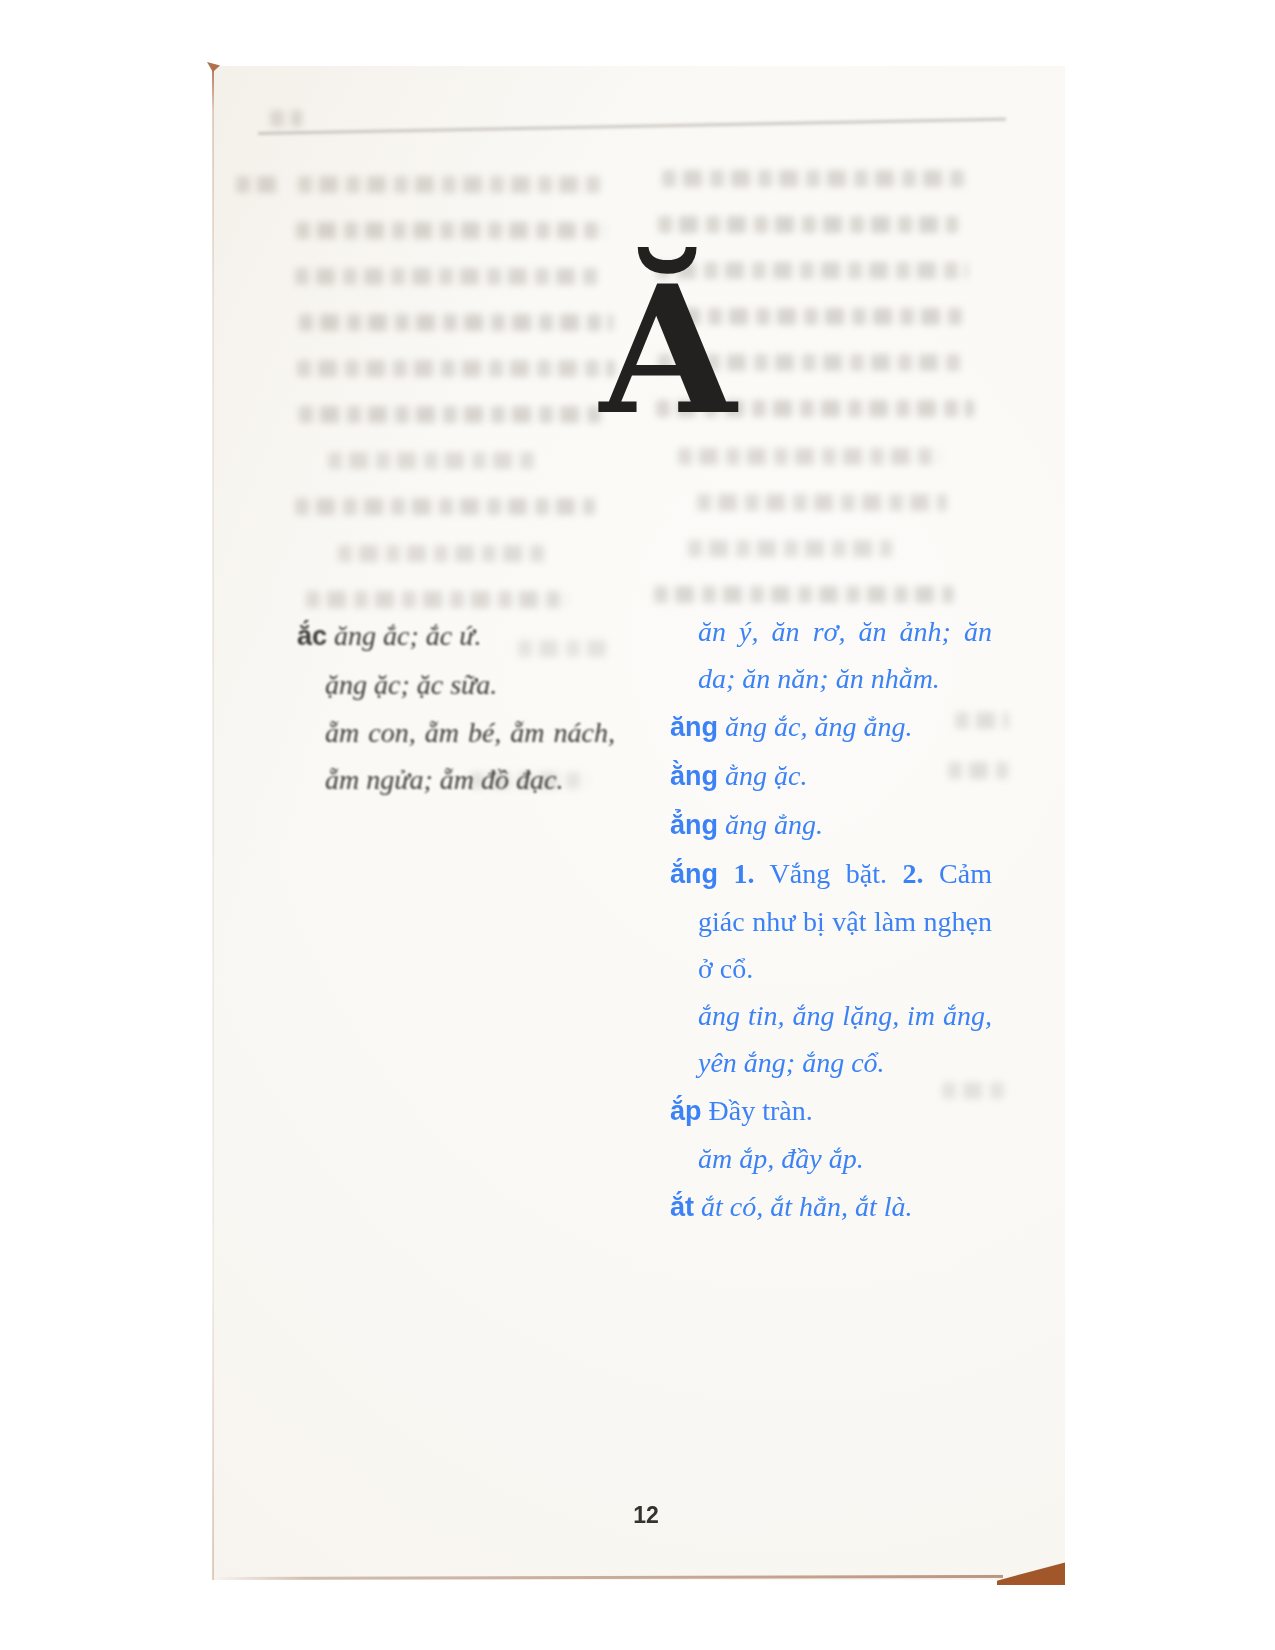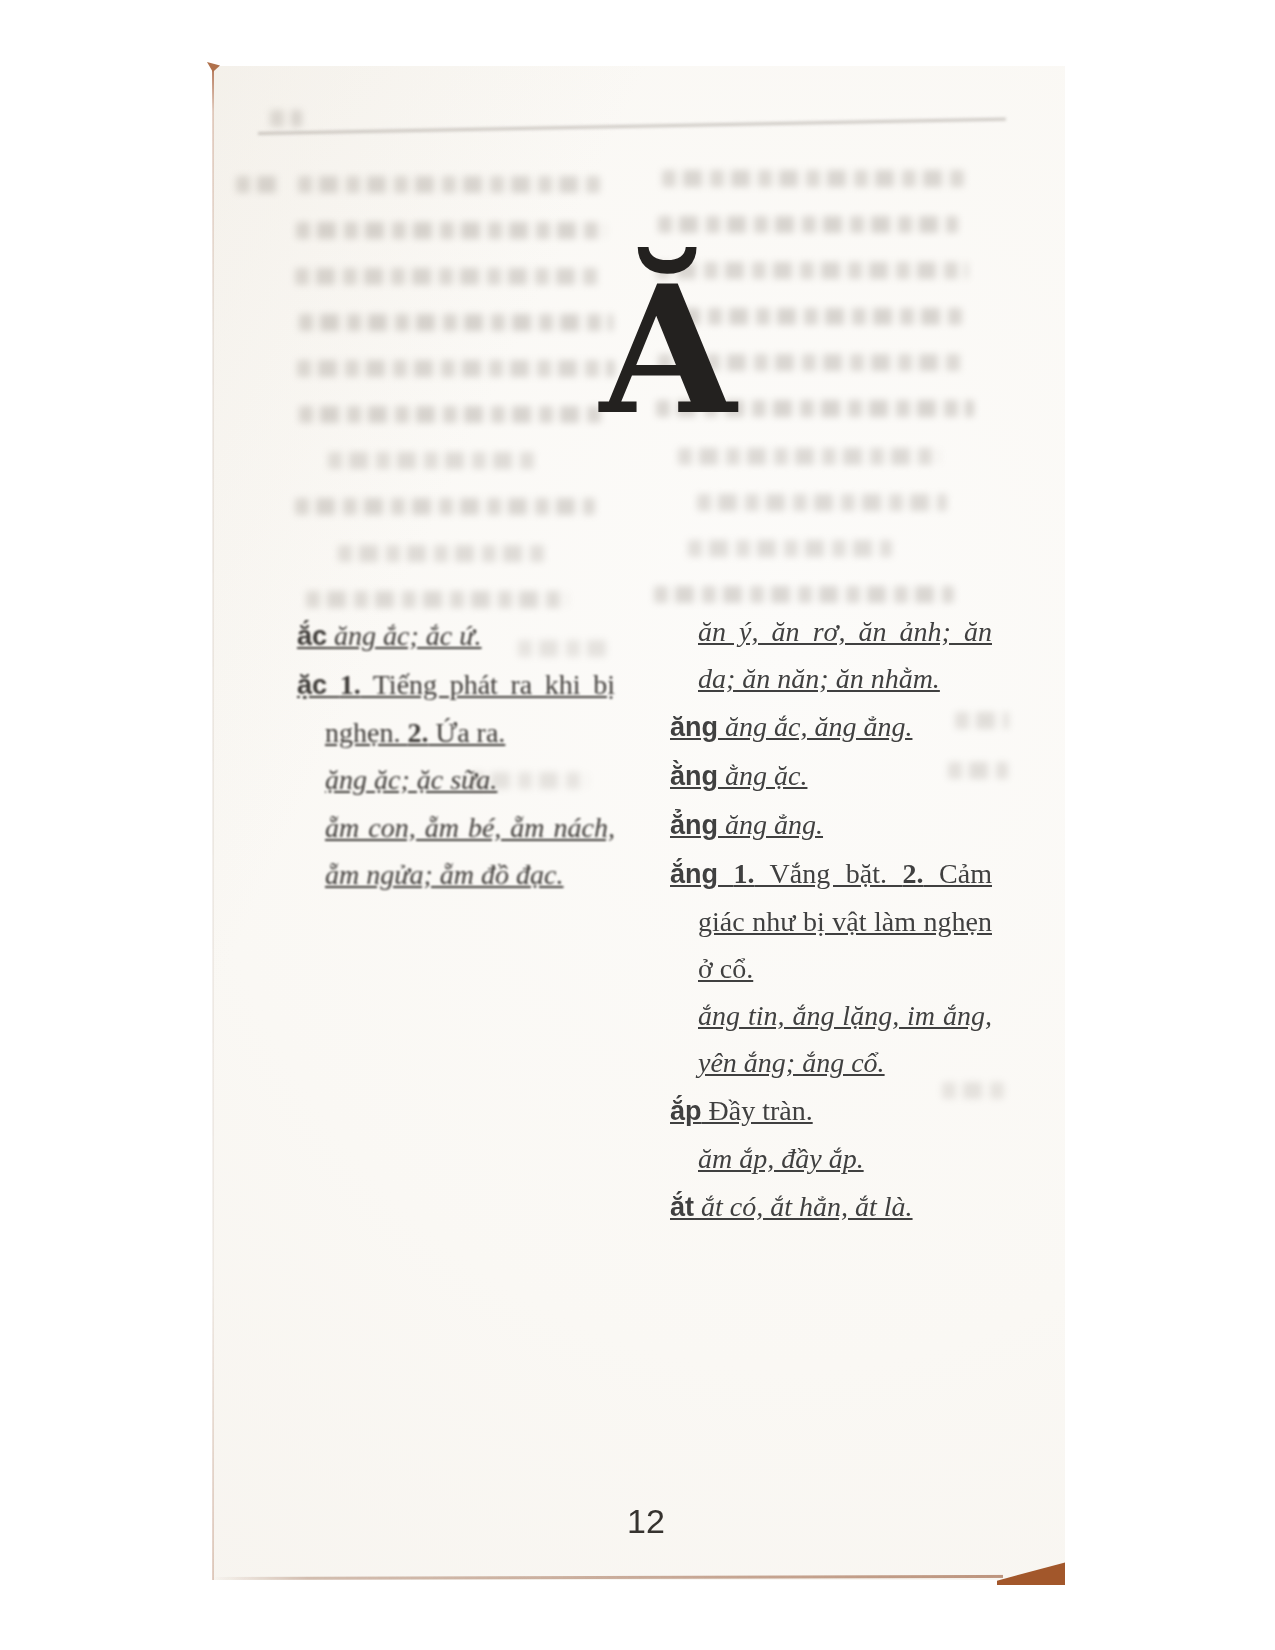--- a/index.html
+++ b/index.html
@@ -56,37 +56,37 @@
   
   #letter{
     position:absolute;left:556px;top:263px;width:224px;text-align:center;
     font-family:"DejaVu Serif","Liberation Serif",serif;font-weight:700;
     font-size:176px;line-height:1;color:#23211f;filter:blur(.5px);
   }
 
   
   .col{
     position:absolute;text-align:justify;
-    font-size:28px;line-height:47px;color:#404040;
+    font-size:28px;line-height:47px;color:#3b82f6;
   }
   #column-left{left:297px;top:612px;width:318px;filter:blur(.8px);color:#3d3a37;}
   #column-right{left:670px;top:608px;width:322px;filter:blur(.45px);}
-  .entry{margin:0 0 1px 0;text-decoration:underline;}
+  .entry{margin:0 0 1px 0;}
   .para{margin:0;}
   .hang{padding-left:28px;text-indent:-28px;}
   .expara{margin-left:28px;}
   .s-head{font-family:"Liberation Sans","DejaVu Sans",sans-serif;font-weight:700;font-size:27px;}
   .s-num{font-weight:700;}
   .s-ex{font-style:italic;}
 
   
   #pageno{
     position:absolute;left:600px;top:1502px;width:92px;text-align:center;
-    font-family:"Liberation Sans","DejaVu Sans",sans-serif;font-weight:400;
-    font-size:34px;color:#36332f;filter:blur(.4px);
+    font-family:"Liberation Sans","DejaVu Sans",sans-serif;font-weight:700;
+    font-size:23px;color:#36332f;filter:blur(.4px);
   }
 </style>
 </head>
 <body>
 
 <div id="photo">
 
   <div id="sheet"></div>
 
   <div class="edge-left"></div>
@@ -125,21 +125,20 @@
       <div class="ghost" style="left: 270px; top: 110px; width: 32px; opacity: 0.28;"></div>
     </div>
 
   <div id="letter">Ă</div>
 
   <div id="column-left" class="col">
       <div class="entry">
         <p class="para hang"><span class="s-head">ắc</span><span class="s-def"> </span><span class="s-ex">ăng ắc; ắc ứ.</span></p>
       </div>
       <div class="entry">
-        <p class="para hang"><span class="s-head">ặc</span><span class="s-def"> </span><span class="s-num">1.</span><span class="s-def"> Tiếng phát ra khi bị nghẹn. </span><span class="s-num">2.</span><span class="s-def"> Ứa ra.</span></p>
         <p class="para expara"><span class="s-ex">ặng ặc; ặc sữa.</span></p>
       </div>
       <div class="entry">
         <p class="para expara"><span class="s-ex">ẵm con, ẵm bé, ẵm nách, ẵm ngửa; ẵm đồ đạc.</span></p>
       </div>
       <div class="entry">
       </div>
     </div>
   <div id="column-right" class="col">
       <div class="entry">

